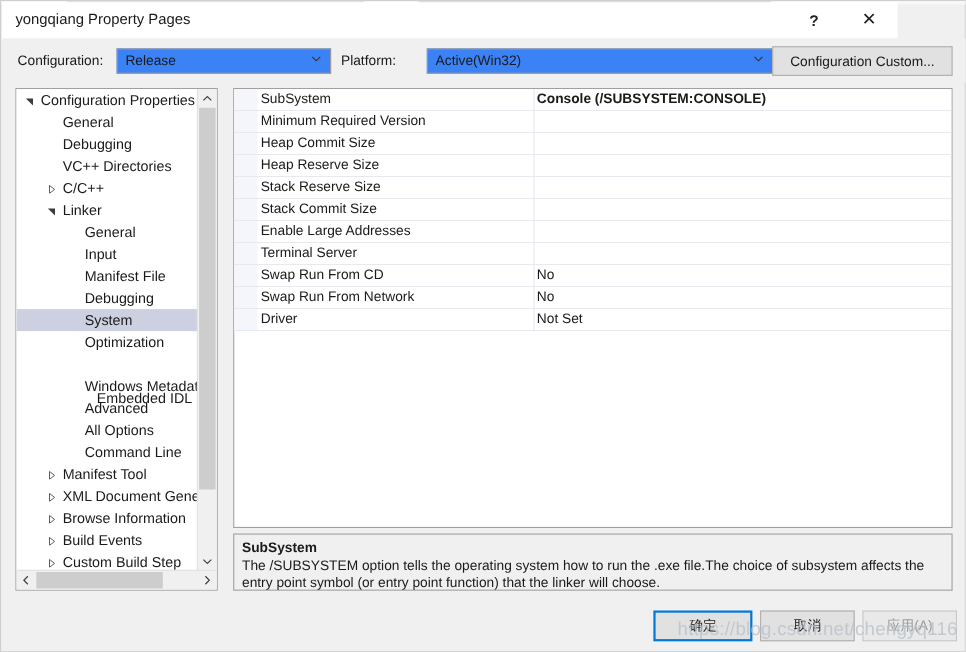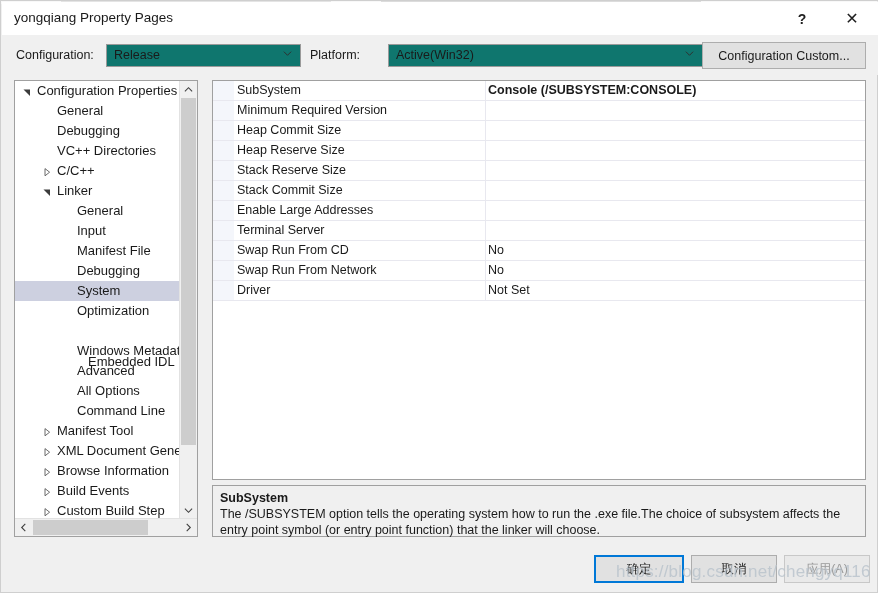--- a/index.html
+++ b/index.html
@@ -39,21 +39,21 @@
         #ffffff 330px, #ffffff 380px,
         #cccccc 380px, #cccccc 700px,
         #ffffff 700px, #ffffff 878px);
     opacity: .55;
   }
 
   
   #titlebar {
     position: absolute;
     left: 1px; top: 1px;
-    width: 876px; height: 33px;
+    width: 814px; height: 33px;
     background: #ffffff;
     border-bottom: 1px solid #f0f0f0;
   }
   #title-text {
     position: absolute;
     left: 12px; top: 8px;
     font-size: 13.5px;
     color: #1a1a1a;
     white-space: nowrap;
   }
@@ -85,21 +85,21 @@
     position: absolute;
     top: 13px;
     font-size: 12.5px;
     color: #1a1a1a;
     white-space: nowrap;
   }
   .combo {
     position: absolute;
     top: 9px;
     height: 23px;
-    background: #0f766e;
+    background: #3b82f6;
     border: 1px solid #9a9a9a;
     box-sizing: border-box;
     font-size: 12.5px;
     color: #1a1a1a;
   }
   .combo .combo-value {
     position: absolute;
     left: 7px; top: 3px;
     white-space: nowrap;
   }

